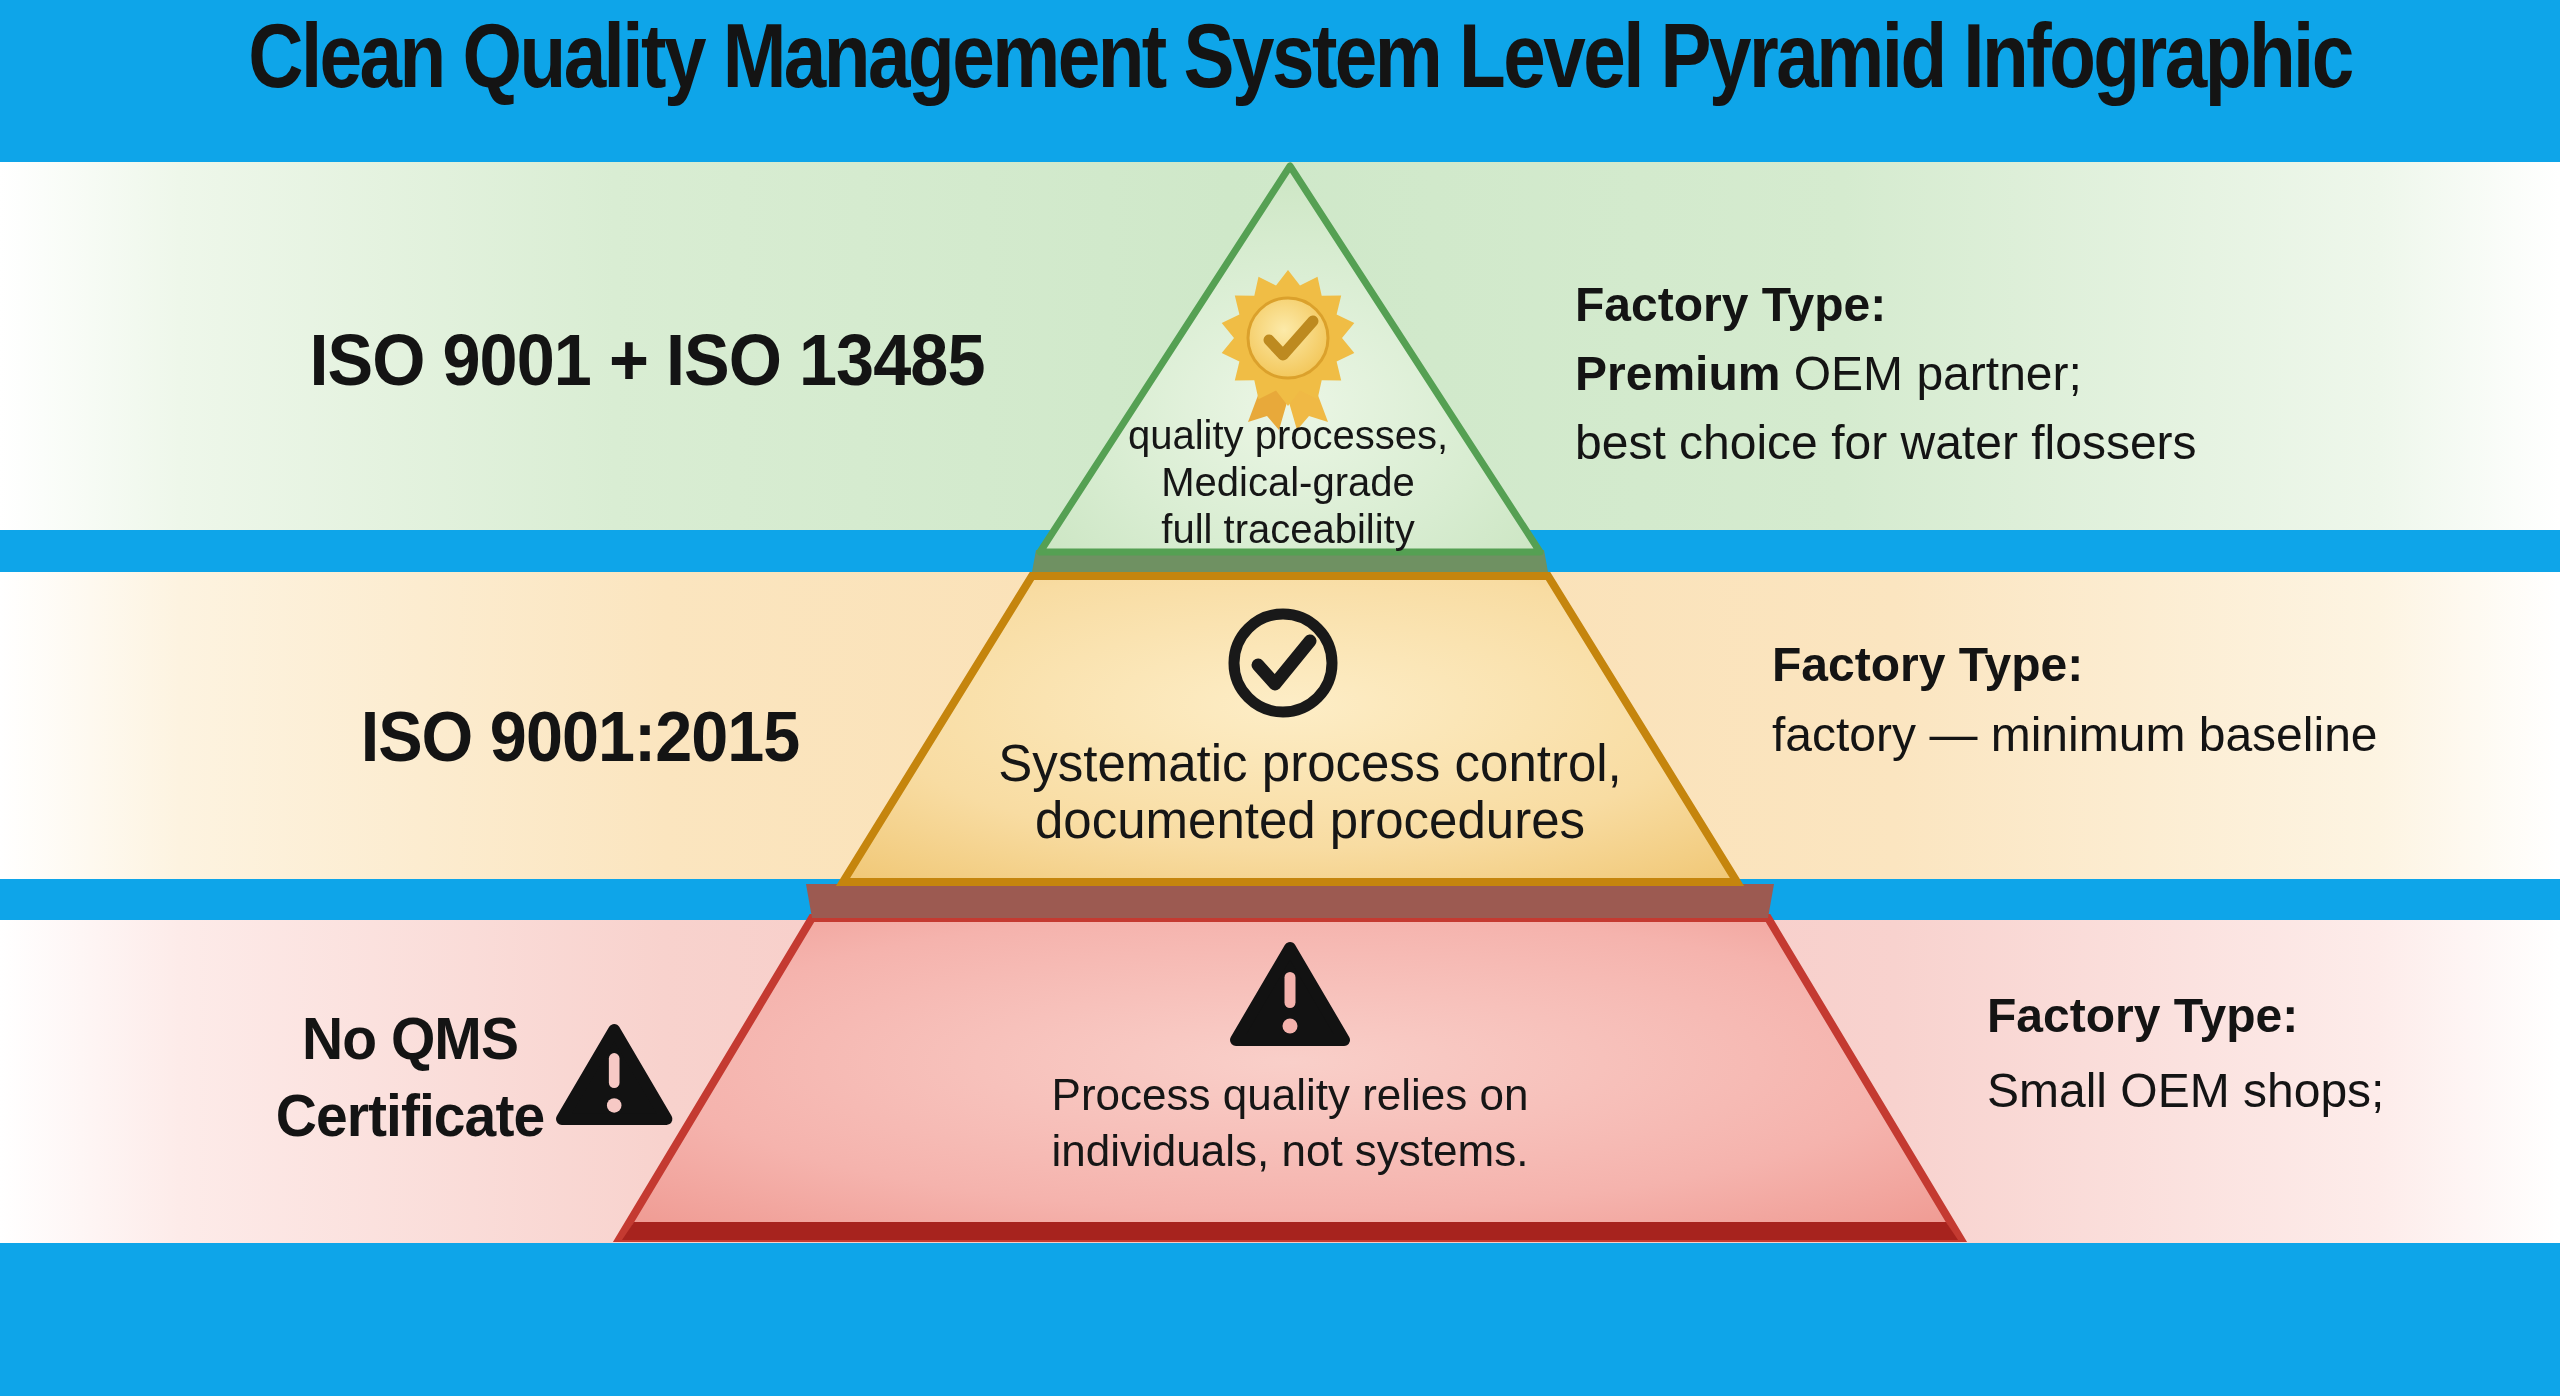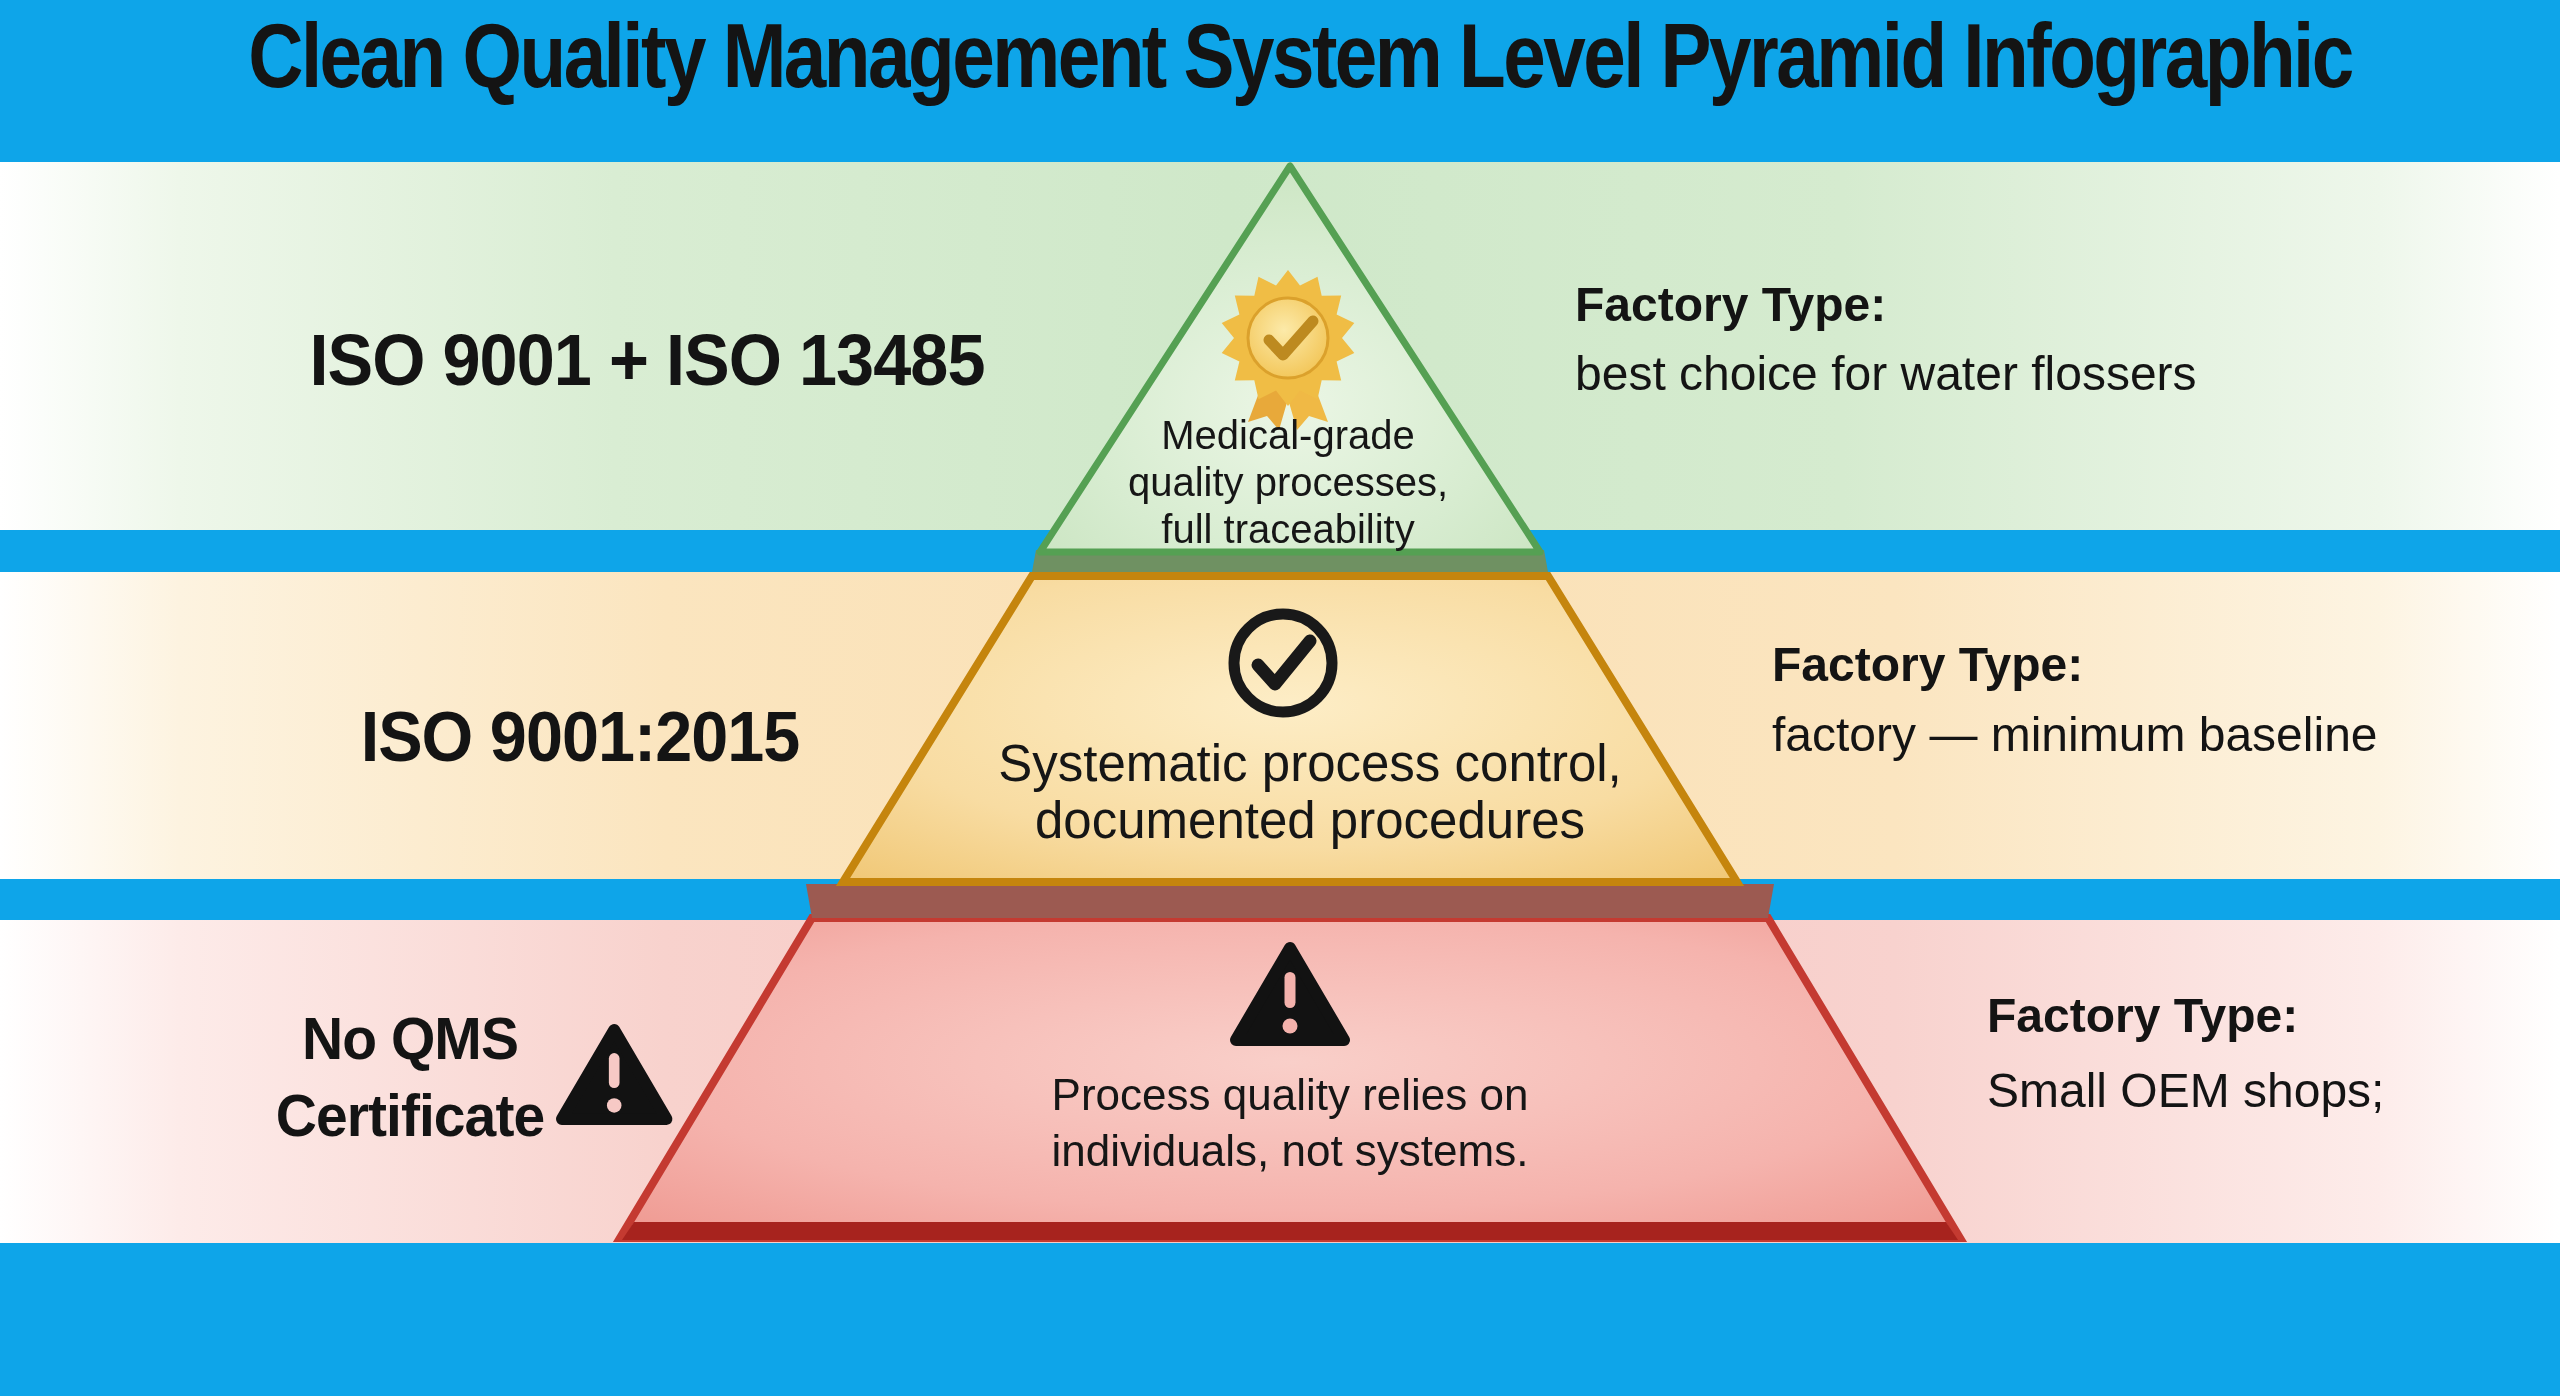--- a/index.html
+++ b/index.html
@@ -103,35 +103,36 @@
   </svg>
 
   <div class="abs tier-label" id="label-top">ISO 9001 + ISO 13485</div>
   <div class="abs tier-label" id="label-mid">ISO 9001:2015</div>
   <div class="abs tier-label" id="label-bot">
     <div>No QMS</div>
     <div>Certificate</div>
   </div>
 
   <div class="abs pyr-text" id="pyrtext-top">
+    <div>quality processes,</div>
     <div>Medical-grade</div>
-    <div>quality processes,</div>
     <div>full traceability</div>
   </div>
   <div class="abs pyr-text" id="pyrtext-mid">
     <div>Systematic process control,</div>
     <div>documented procedures</div>
   </div>
   <div class="abs pyr-text" id="pyrtext-bot">
     <div>Process quality relies on</div>
     <div>individuals, not systems.</div>
   </div>
 
   <div class="abs factory" id="factory-top">
     <div class="head">Factory Type:</div>
+    <div><span class="b">Premium</span><span> OEM partner;</span></div>
     <div>best choice for water flossers</div>
   </div>
   <div class="abs factory" id="factory-mid">
     <div class="head">Factory Type:</div>
     <div>factory — minimum baseline</div>
   </div>
   <div class="abs factory" id="factory-bot">
     <div class="head">Factory Type:</div>
     <div>Small OEM shops;</div>
   </div>

